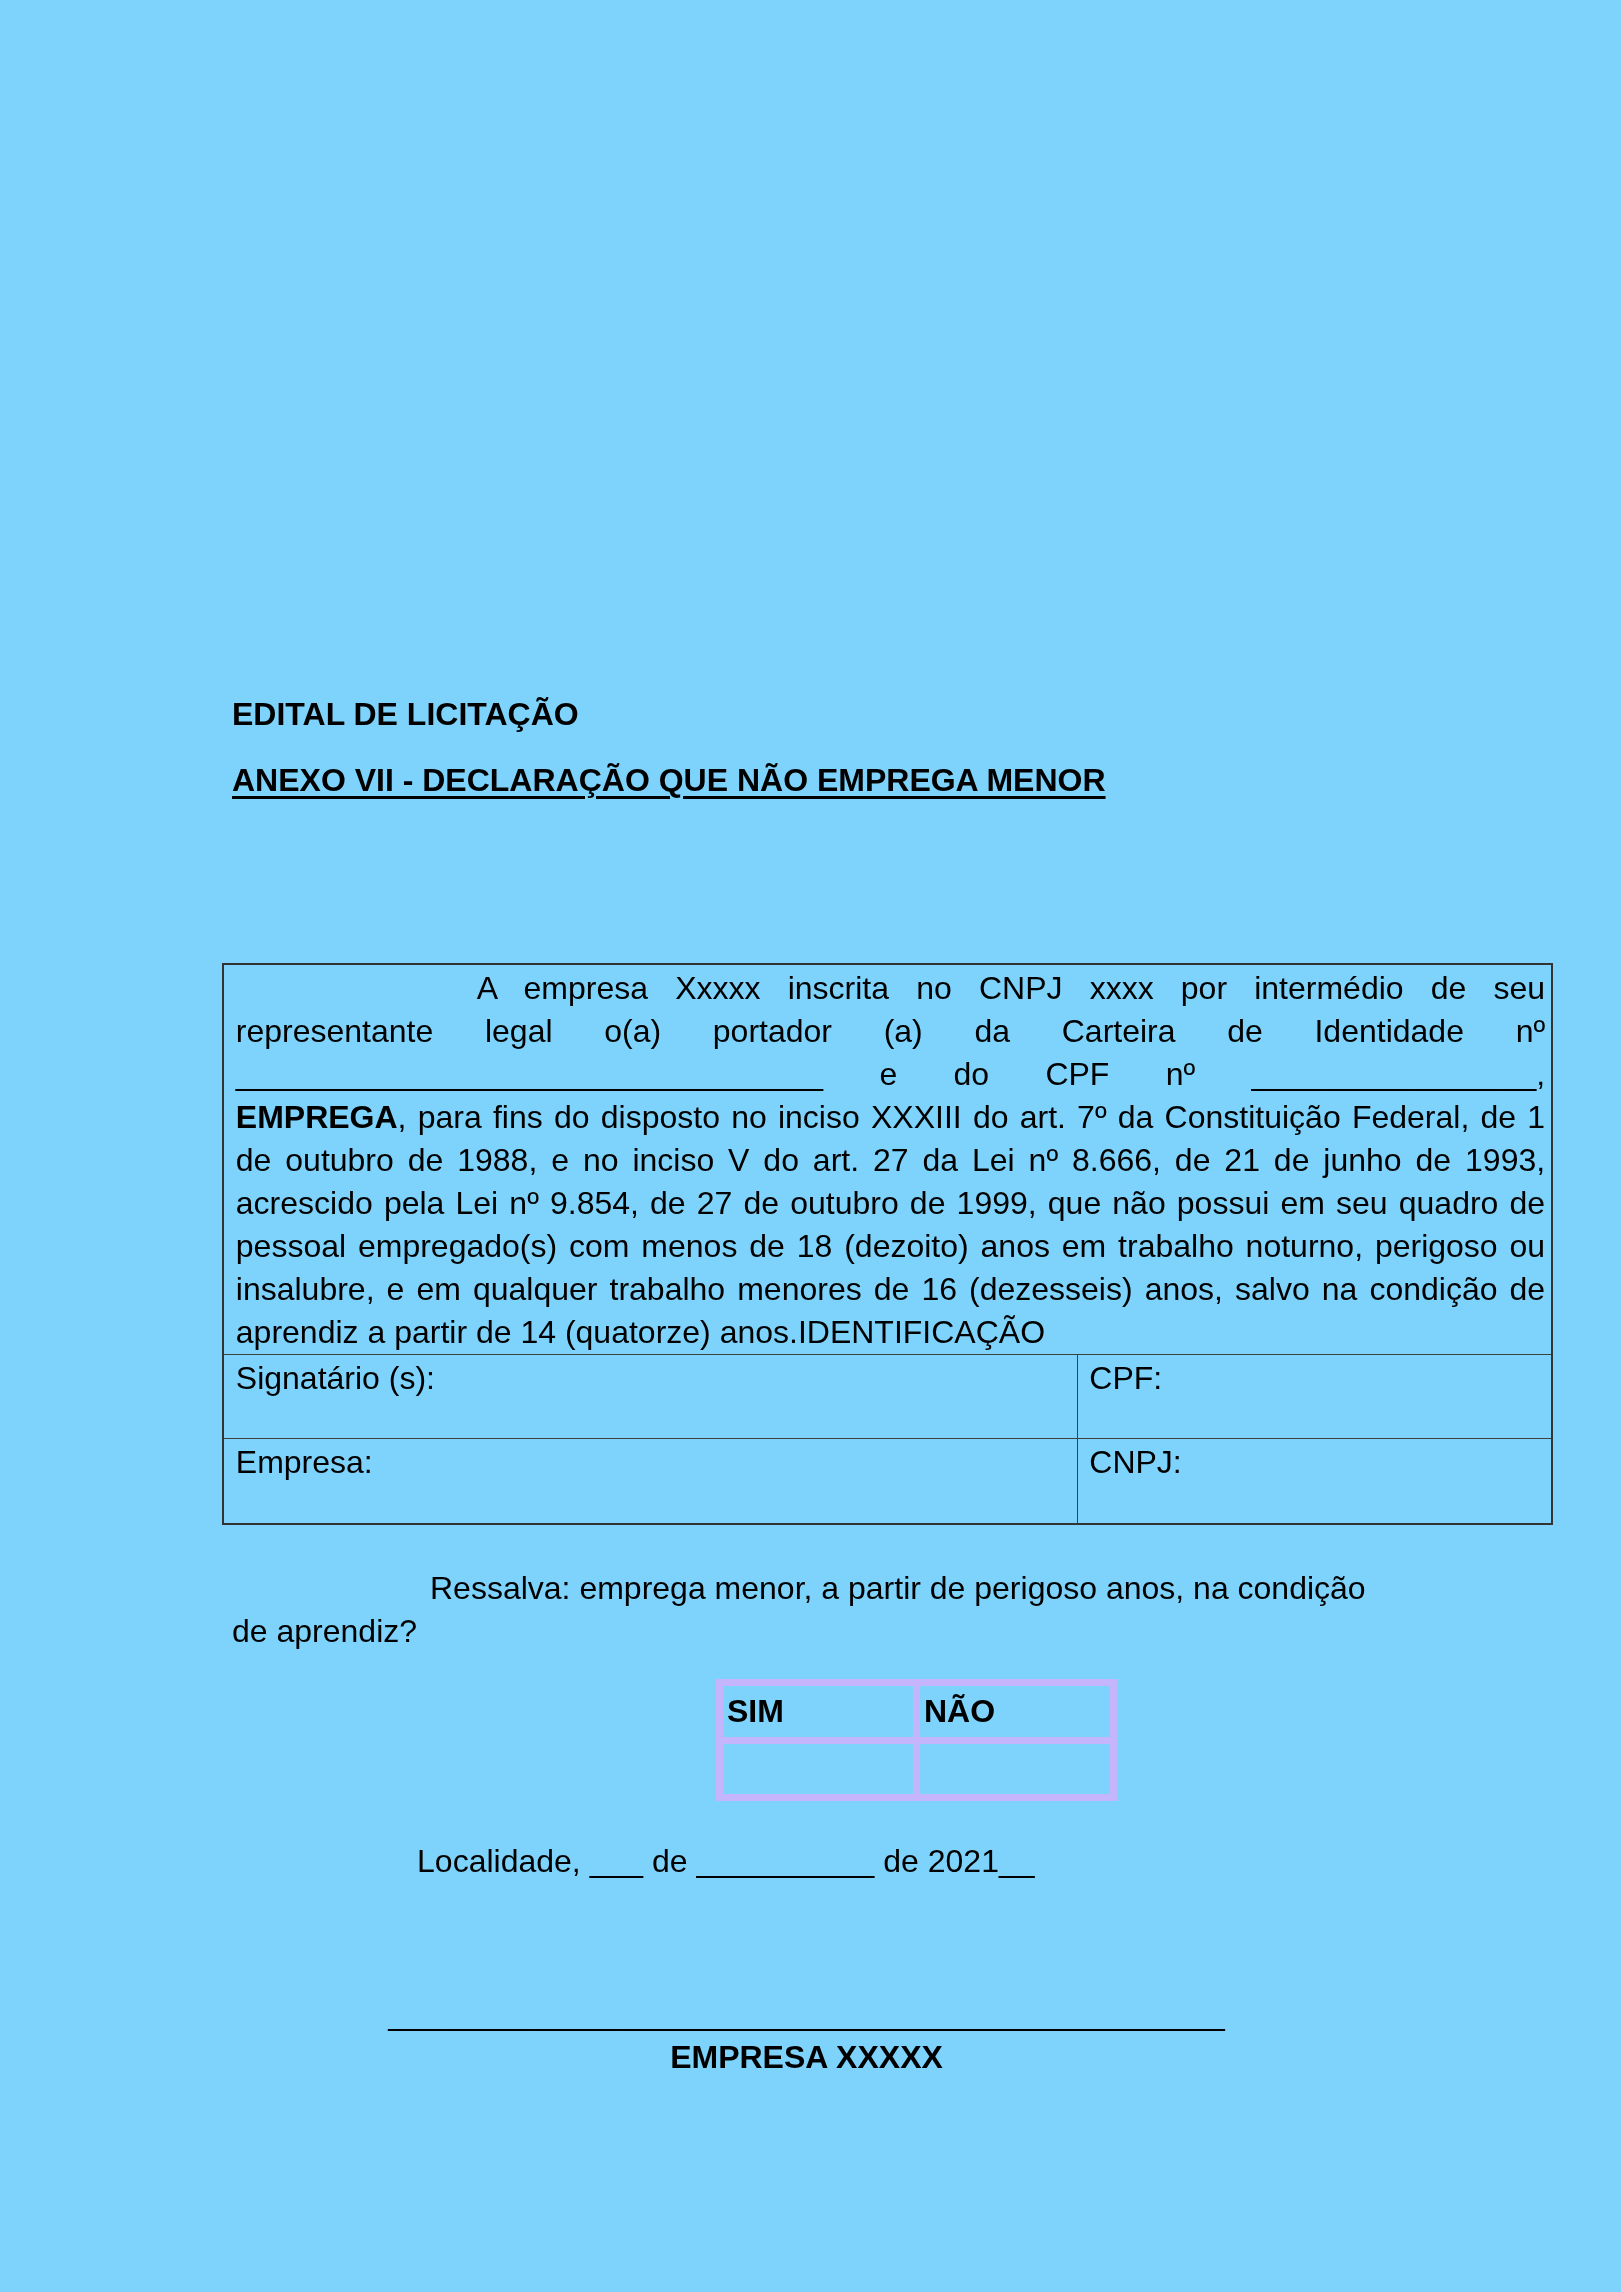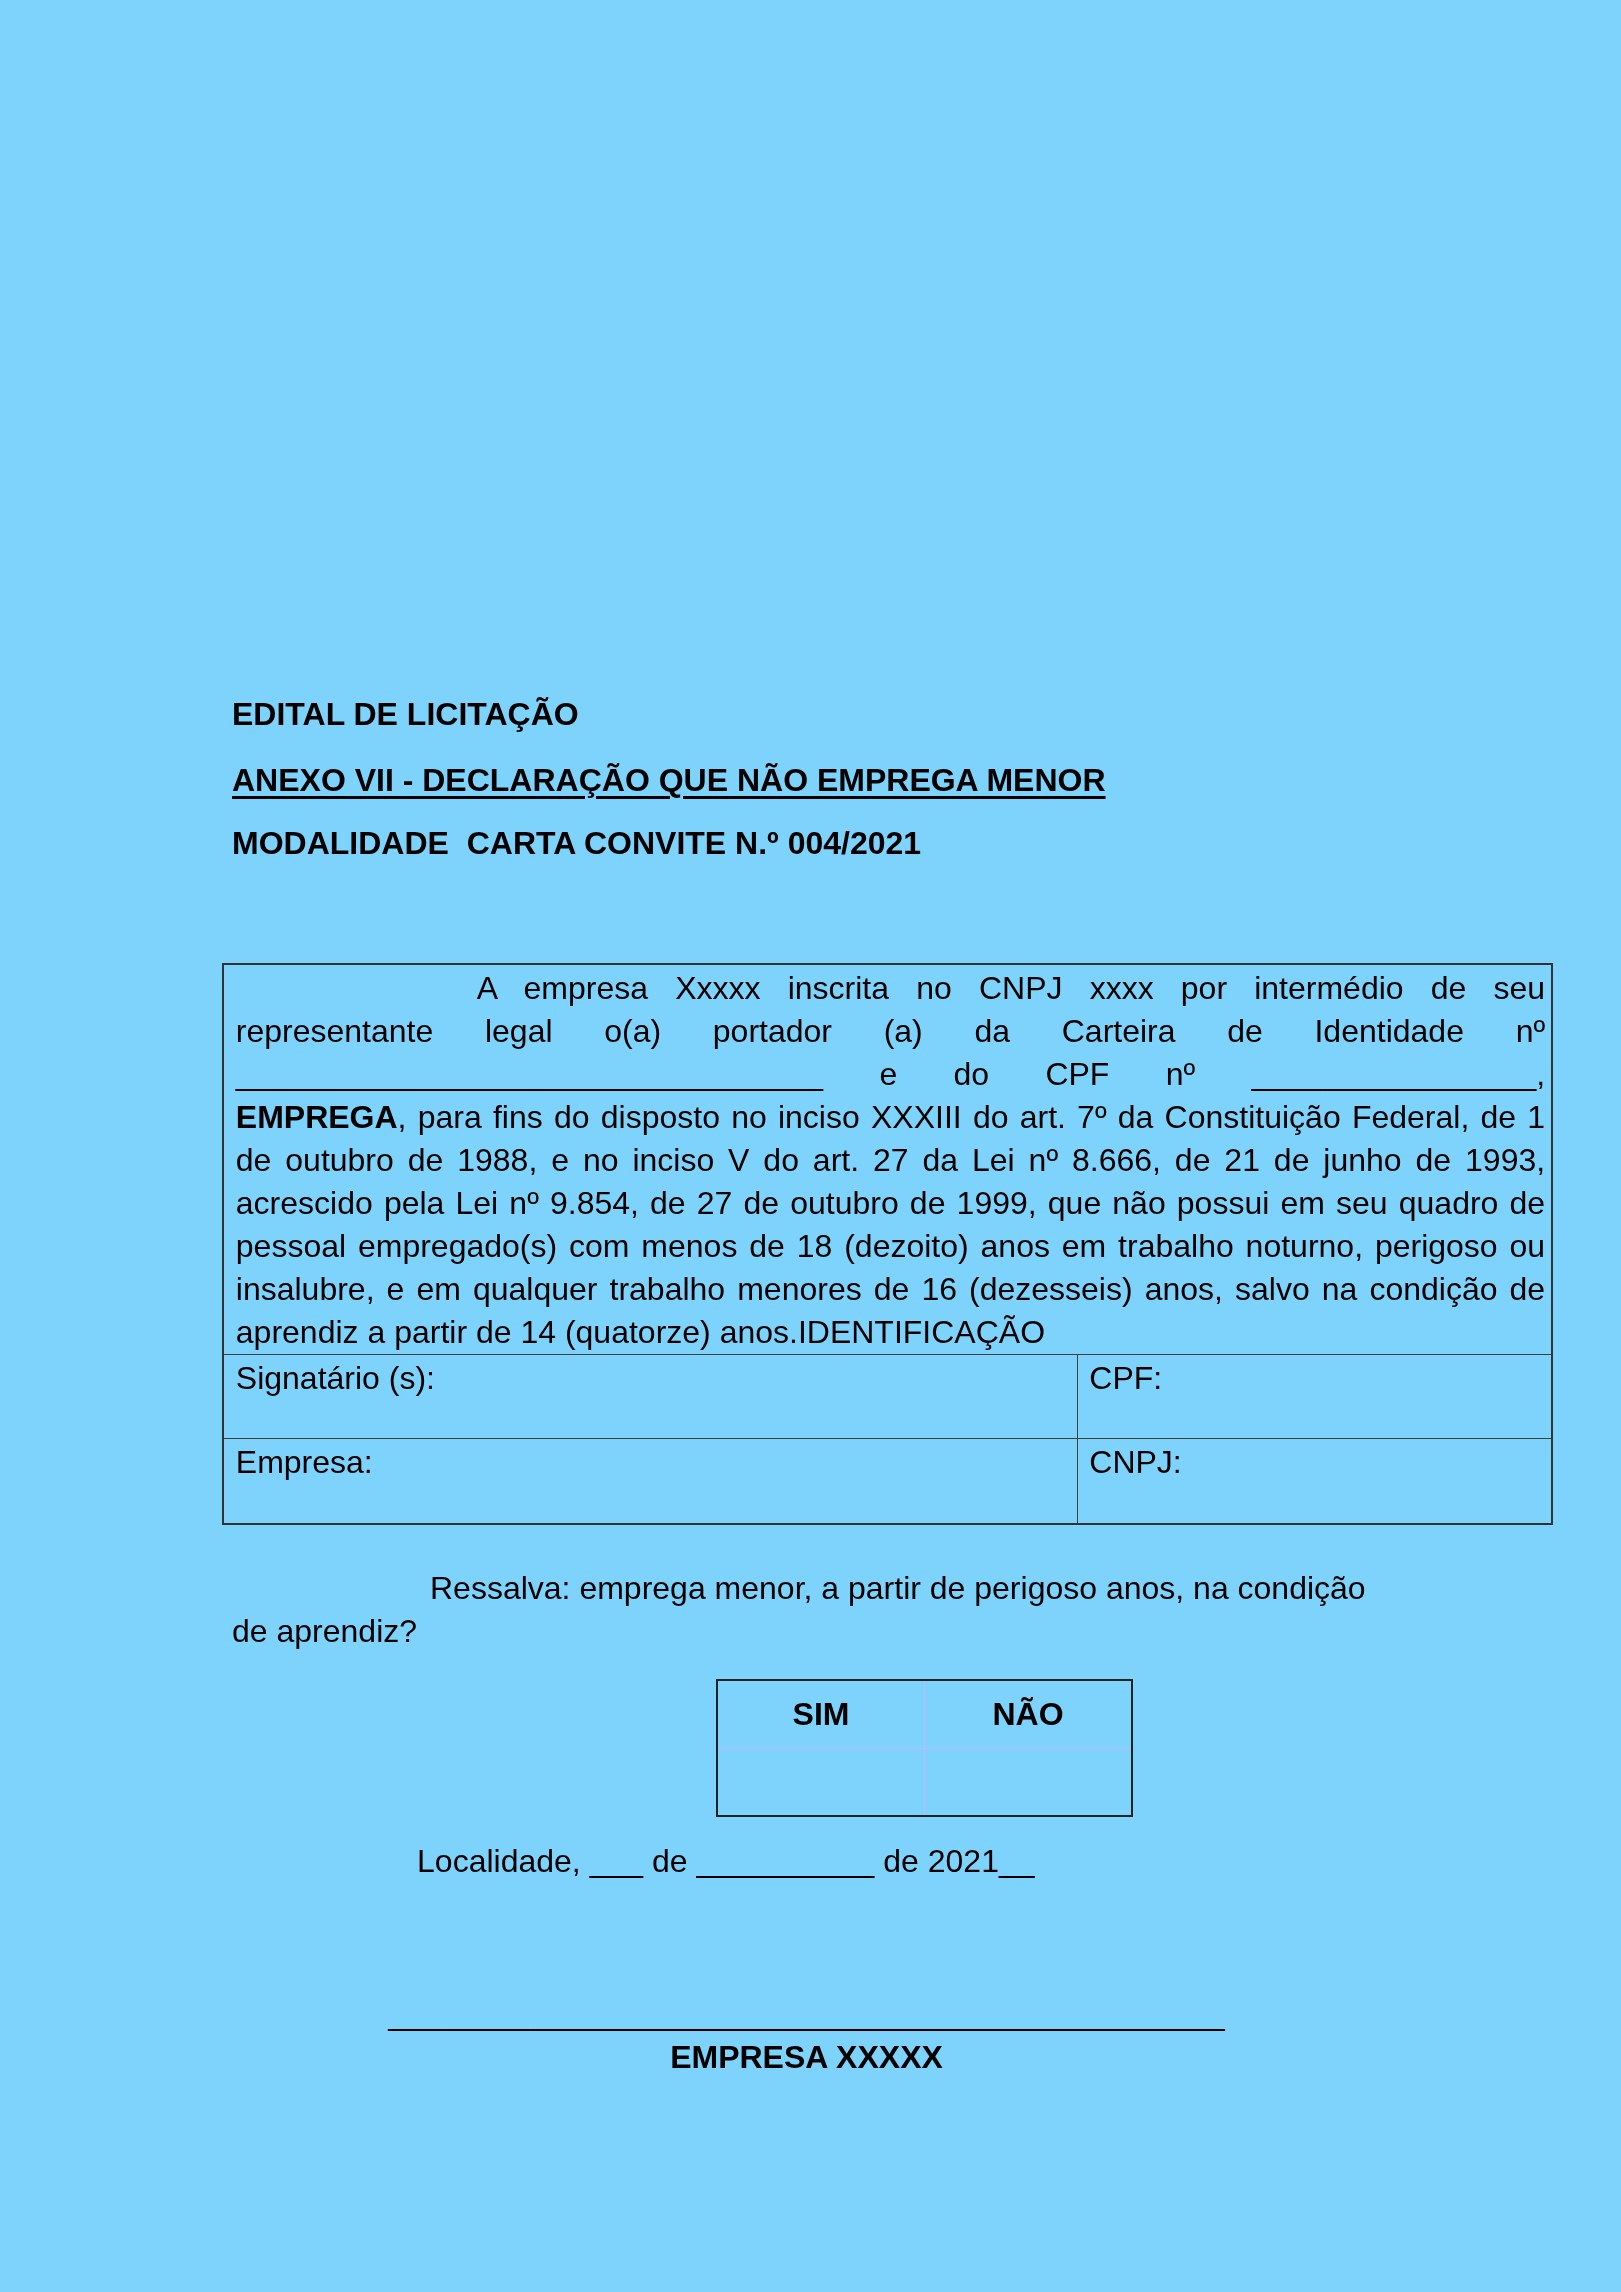--- a/index.html
+++ b/index.html
@@ -81,26 +81,26 @@
   
   table.simnao-table {
     left: 716px;
     top: 1679px;
     width: 365px;
     border-collapse: collapse;
     table-layout: fixed;
   }
   table.simnao-table { border: 2px solid #222222; }
   table.simnao-table td {
-    border: 1px solid #c4b5fd;
+    border: 7px solid #c4b5fd;
     width: 182px;
     height: 42px;
-    text-align: center;
+    text-align: left;
     vertical-align: middle;
-    padding: 12px;
+    padding: 4px;
   }
   td.simnao-header { font-weight: bold; }
 
   
   .localidade {
     left: 0;
     top: 1840px;
     width: 1434px;
     padding-left: 17.6px;
     box-sizing: border-box;
@@ -118,21 +118,20 @@
   .signature-line { white-space: nowrap; }
   .signature-company { font-weight: bold; }
 </style>
 </head>
 <body>
 
 <div class="page">
 
   <div class="abs doc-header">
     <div>EDITAL DE LICITAÇÃO</div>
-    <div>MODALIDADE  CARTA CONVITE N.º 004/2021</div>
   </div>
 
   <div class="abs anexo-title">ANEXO VII - DECLARAÇÃO QUE NÃO EMPREGA MENOR</div>
 
   <table class="abs decl-table">
     <colgroup>
       <col style="width:854px">
       <col style="width:475px">
     </colgroup>
     <tbody>

